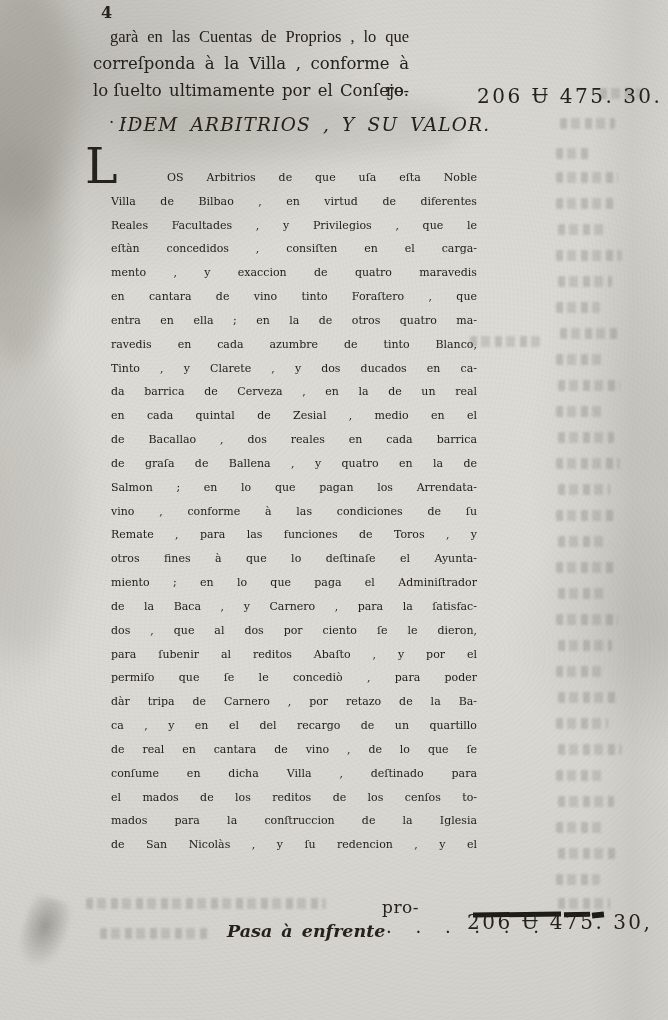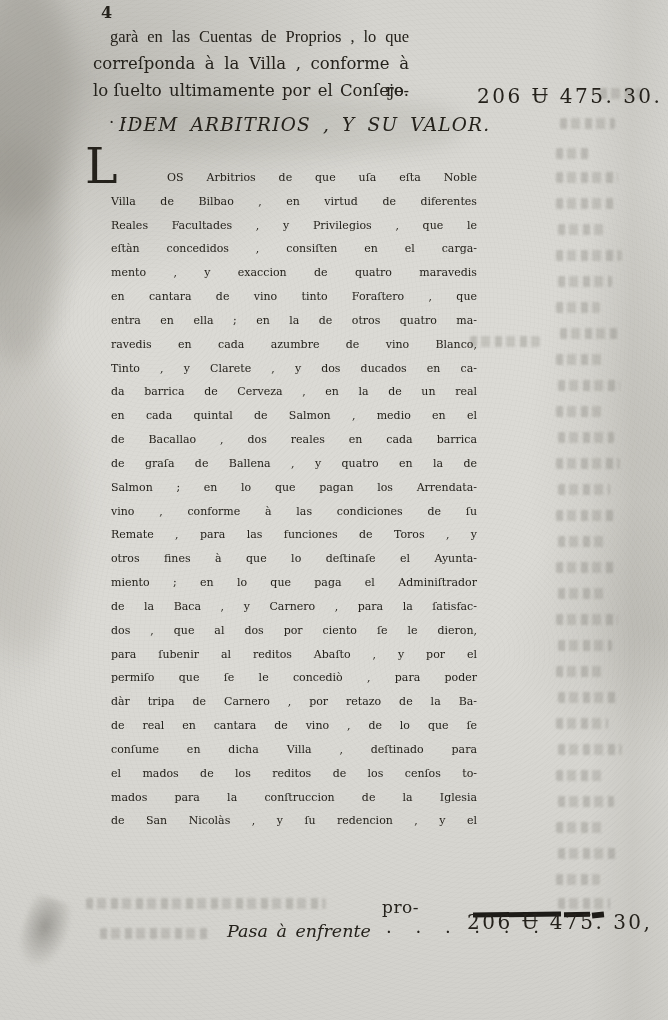--- a/index.html
+++ b/index.html
@@ -48,21 +48,21 @@
   .dropcap{position:absolute;left:85px;top:142px;font-size:49px;line-height:1;font-weight:500;}
 
   .body-text{position:absolute;left:71px;top:166px;width:366px;font-size:11px;word-spacing:1.5px;margin-left:40px;}
   .bline{height:23.83px;line-height:23.83px;text-align:justify;text-align-last:justify;white-space:nowrap;
       text-align-last:justify;}
   .bline{white-space:normal;}
   .bline.first{padding-left:56px;box-sizing:border-box;}
 
   .catchword{position:absolute;left:382px;top:897px;font-size:17px;letter-spacing:.5px;}
 
-  .footer-label{position:absolute;left:227px;top:921px;font-style:italic;font-size:17.5px;word-spacing:3px;}
+  .footer-label{position:absolute;left:227px;top:921px;font-style:italic;font-size:17.5px;word-spacing:3px;font-weight:bold;}
   .footer-dots{position:absolute;left:386px;top:916px;font-size:18px;letter-spacing:9px;}
   .amount.bottom{position:absolute;left:467px;top:910px;}
 
   .rule{position:absolute;top:912px;height:5px;background:#1d1b17;transform:rotate(-.8deg);}
   .rule.a{left:473px;width:88px;}
   .rule.b{left:564px;width:26px;}
   .rule.c{left:592px;width:12px;height:6px;transform:rotate(-6deg);}
 
   .bleed-mark{position:absolute;height:11px;opacity:.5;filter:blur(1.3px);border-radius:2px;
       background:repeating-linear-gradient(90deg, rgba(112,110,102,.55) 0 7px, transparent 7px 11px,
@@ -131,36 +131,37 @@
 
   <div class="dropcap">L</div>
   <div class="body-text" id="body-lines">
       <div class="bline first">OS Arbitrios de que uſa eſta Noble</div>
       <div class="bline">Villa de Bilbao , en virtud de diferentes</div>
       <div class="bline">Reales Facultades , y Privilegios , que le</div>
       <div class="bline">eſtàn concedidos , consiſten en el carga-</div>
       <div class="bline">mento , y exaccion de quatro maravedis</div>
       <div class="bline">en cantara de vino tinto Foraſtero , que</div>
       <div class="bline">entra en ella ; en la de otros quatro ma-</div>
-      <div class="bline">ravedis en cada azumbre de vino Blanco,</div>
+      <div class="bline">ravedis en cada azumbre de tinto Blanco,</div>
       <div class="bline">Tinto , y Clarete , y dos ducados en ca-</div>
       <div class="bline">da barrica de Cerveza , en la de un real</div>
-      <div class="bline">en cada quintal de Salmon , medio en el</div>
+      <div class="bline">en cada quintal de Zesial , medio en el</div>
       <div class="bline">de Bacallao , dos reales en cada barrica</div>
       <div class="bline">de graſa de Ballena , y quatro en la de</div>
       <div class="bline">Salmon ; en lo que pagan los Arrendata-</div>
       <div class="bline">vino , conforme à las condiciones de ſu</div>
       <div class="bline">Remate , para las funciones de Toros , y</div>
       <div class="bline">otros fines à que lo deſtinaſe el Ayunta-</div>
       <div class="bline">miento ; en lo que paga el Adminiſtrador</div>
       <div class="bline">de la Baca , y Carnero , para la ſatisfac-</div>
       <div class="bline">dos , que al dos por ciento ſe le dieron,</div>
       <div class="bline">para ſubenir al reditos Abaſto , y por el</div>
       <div class="bline">permiſo que ſe le concediò , para poder</div>
       <div class="bline">dàr tripa de Carnero , por retazo de la Ba-</div>
+      <div class="bline">ca , y en el del recargo de un quartillo</div>
       <div class="bline">de real en cantara de vino , de lo que ſe</div>
       <div class="bline">conſume en dicha Villa , deſtinado para</div>
       <div class="bline">el mados de los reditos de los cenſos to-</div>
       <div class="bline">mados para la conſtruccion de la Iglesia</div>
       <div class="bline">de San Nicolàs , y ſu redencion , y el</div>
     </div>
 
   <div class="catchword">pro-</div>
 
   <div class="rule a"></div>

